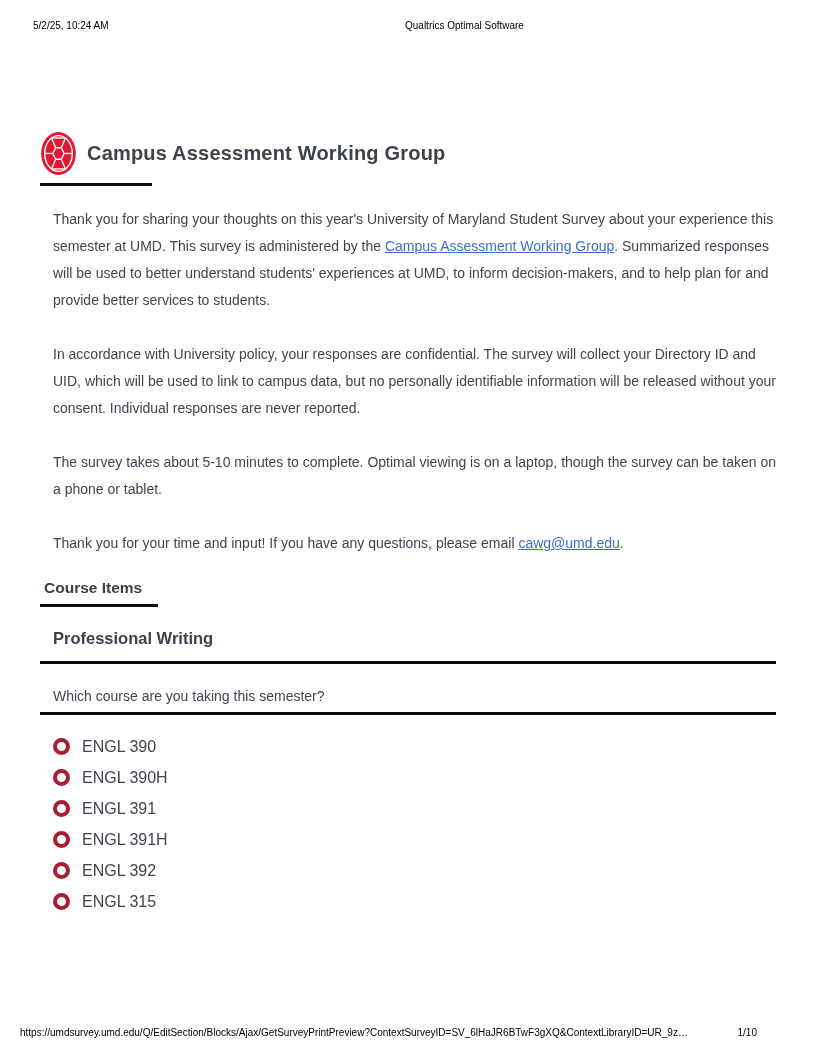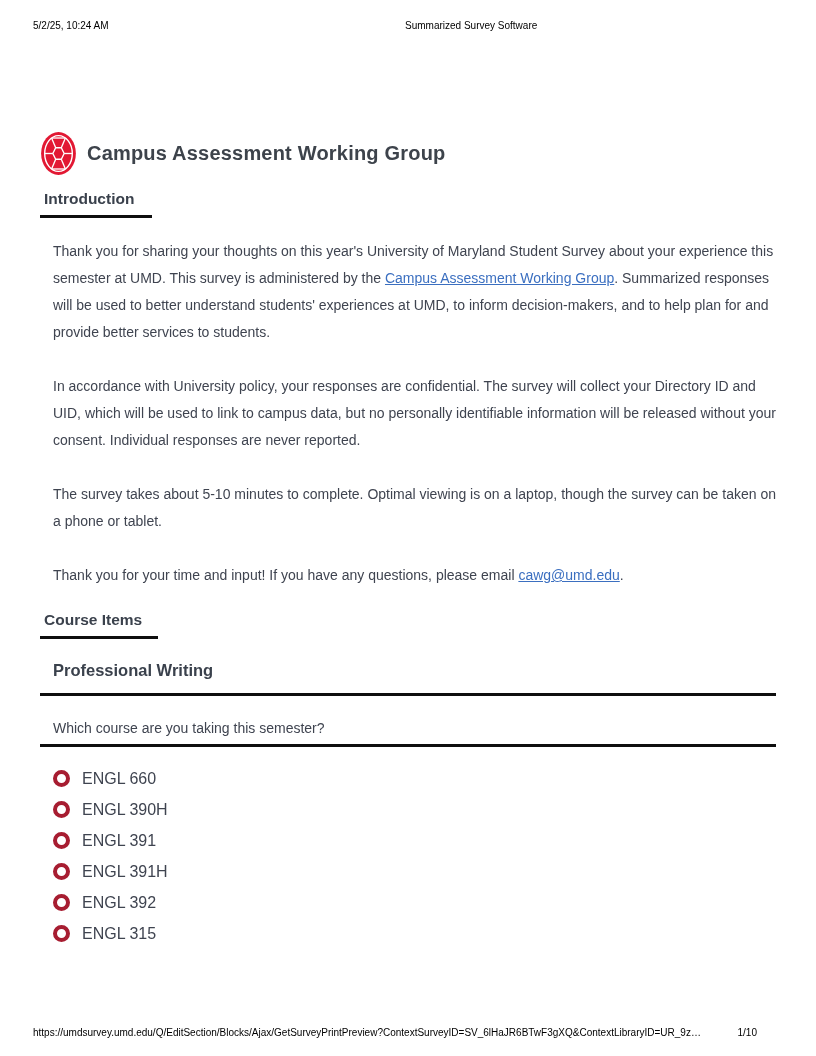--- a/index.html
+++ b/index.html
@@ -10,21 +10,21 @@
     font-family:Liberation Sans, sans-serif;
     color:#3e4450;
     overflow:hidden;
   }
 
   
   .print-header { position:absolute; top:20px; left:33px; right:33px; height:13px;
                   font-size:10px; color:#000; }
   .print-header .dt { position:absolute; left:0; top:0; }
   .print-header .app { position:absolute; left:372px; top:0; }
-  .print-footer { position:absolute; left:33px; right:59px; bottom:18px;
+  .print-footer { position:absolute; left:20px; right:59px; bottom:18px;
                   display:flex; justify-content:space-between; align-items:flex-end;
                   font-size:10px; color:#000; white-space:nowrap; }
   .print-footer .url { overflow:hidden; max-width:716px; }
 
   
   .content { position:absolute; top:130px; left:40px; width:736px; }
 
   .brand-row { display:flex; align-items:center; gap:10px; height:46px; }
   .brand-title { font-size:20px; font-weight:bold; color:#3d434b; letter-spacing:0.2px; }
 
@@ -52,21 +52,21 @@
            border:4px solid #a71d31; background:#fff; flex:0 0 auto; }
   .option-label { margin-left:12px; font-size:16px; color:#3f4450; }
 </style>
 </head>
 <body>
 
 <div class="page">
 
   <div class="print-header">
     <span class="dt">5/2/25, 10:24 AM</span>
-    <span class="app">Summarized Survey Software</span>
+    <span class="app">Qualtrics Optimal Software</span>
   </div>
 
   <div class="content">
 
     <div class="brand-row">
       <span style="display:inline-flex;">
         <svg width="37" height="45" viewBox="0 0 36 44" aria-hidden="true">
           <ellipse cx="18" cy="22" rx="17" ry="21" fill="#e21833"></ellipse>
           <ellipse cx="18" cy="22" rx="13.5" ry="17.5" fill="none" stroke="#ffffff" stroke-width="1.4"></ellipse>
           <polygon points="23.5,22 20.75,27.63 15.25,27.63 12.5,22 15.25,16.37 20.75,16.37" fill="none" stroke="#ffffff" stroke-width="1.3"></polygon>
@@ -76,21 +76,20 @@
           <line x1="15.25" y1="27.63" x2="11.25" y2="37.15" stroke="#ffffff" stroke-width="1.3"></line>
           <line x1="20.75" y1="16.37" x2="24.75" y2="6.85" stroke="#ffffff" stroke-width="1.3"></line>
           <line x1="15.25" y1="16.37" x2="11.25" y2="6.85" stroke="#ffffff" stroke-width="1.3"></line>
           <line x1="11.25" y1="6.85" x2="24.75" y2="6.85" stroke="#ffffff" stroke-width="1.3"></line>
           <line x1="11.25" y1="37.15" x2="24.75" y2="37.15" stroke="#ffffff" stroke-width="1.3"></line>
         </svg>
       </span>
       <span class="brand-title">Campus Assessment Working Group</span>
     </div>
 
-    <div class="section-heading">Introduction</div>
     <div class="heading-rule rule-intro"></div>
 
     <div class="body-copy">
       <p><span>Thank you for sharing your thoughts on this year's University of Maryland Student Survey about your experience this semester at UMD. This survey is administered by the </span><a class="link" href="#">Campus Assessment Working Group</a><span>. Summarized responses will be used to better understand students' experiences at UMD, to inform decision-makers, and to help plan for and provide better services to students.</span></p>
       <p>In accordance with University policy, your responses are confidential. The survey will collect your Directory ID and UID, which will be used to link to campus data, but no personally identifiable information will be released without your consent. Individual responses are never reported.</p>
       <p>The survey takes about 5-10 minutes to complete. Optimal viewing is on a laptop, though the survey can be taken on a phone or tablet.</p>
       <p><span>Thank you for your time and input! If you have any questions, please email </span><a class="link" href="#">cawg@umd.edu</a><span>.</span></p>
     </div>
 
     <div class="course-section">
@@ -99,21 +98,21 @@
 
       <div class="block-title">Professional Writing</div>
       <div class="full-rule"></div>
 
       <div class="question-text">Which course are you taking this semester?</div>
       <div class="full-rule question-rule"></div>
 
       <div class="options">
         <div class="option-row">
           <span class="radio" role="radio" aria-checked="false"></span>
-          <span class="option-label">ENGL 660</span>
+          <span class="option-label">ENGL 390</span>
         </div>
         <div class="option-row">
           <span class="radio" role="radio" aria-checked="false"></span>
           <span class="option-label">ENGL 390H</span>
         </div>
         <div class="option-row">
           <span class="radio" role="radio" aria-checked="false"></span>
           <span class="option-label">ENGL 391</span>
         </div>
         <div class="option-row">

